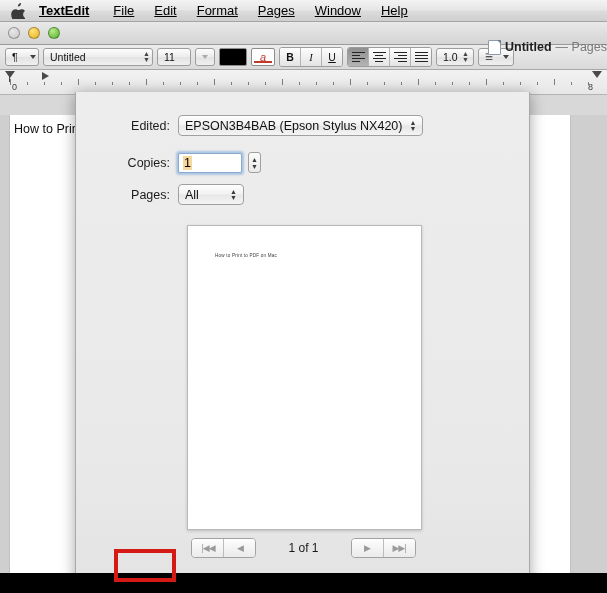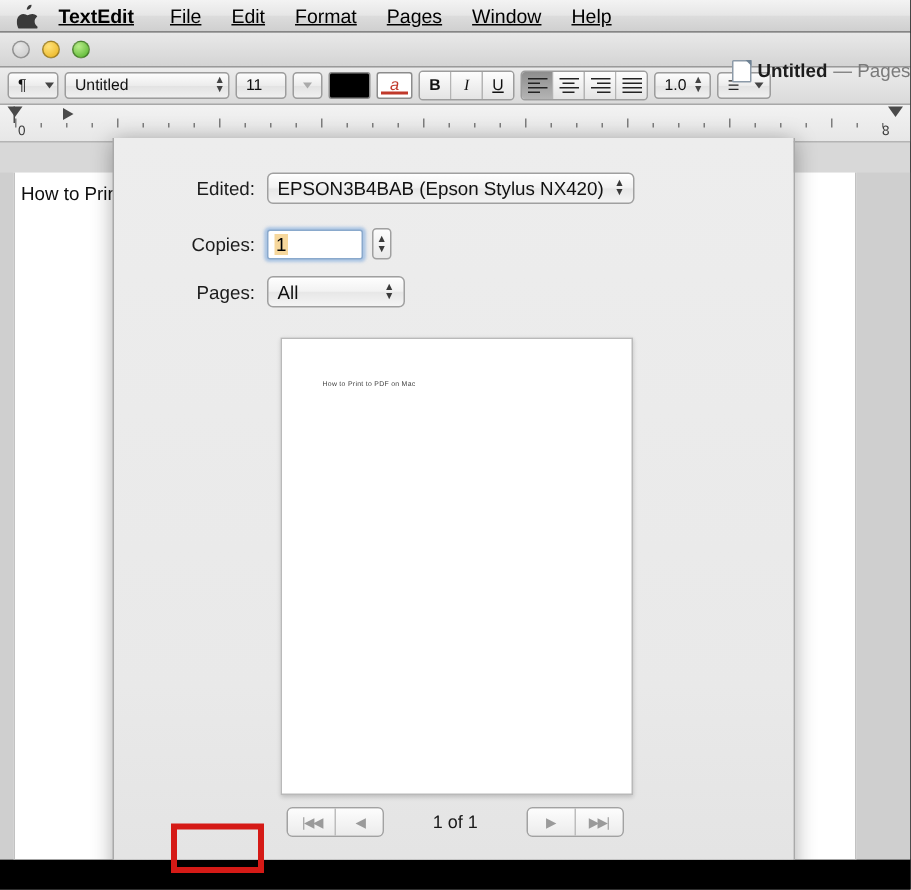--- a/index.html
+++ b/index.html
@@ -619,21 +619,21 @@
           <span class="sel">1</span>
         </div>
         <div class="stepper">
           <span>▲</span>
           <span>▼</span>
         </div>
       </div>
 
       <div class="row" style="left:20px; top:92px;">
         <div class="field-label">Pages:</div>
-        <div class="popup-btn" style="width:92px;">
+        <div class="popup-btn" style="width:66px;">
           <span style="flex:1">All</span>
           <span class="updown">
               <span>▲</span>
               <span>▼</span>
             </span>
         </div>
       </div>
 
       <div id="preview-page">
         <div id="preview-text">How to Print to PDF on Mac</div>

